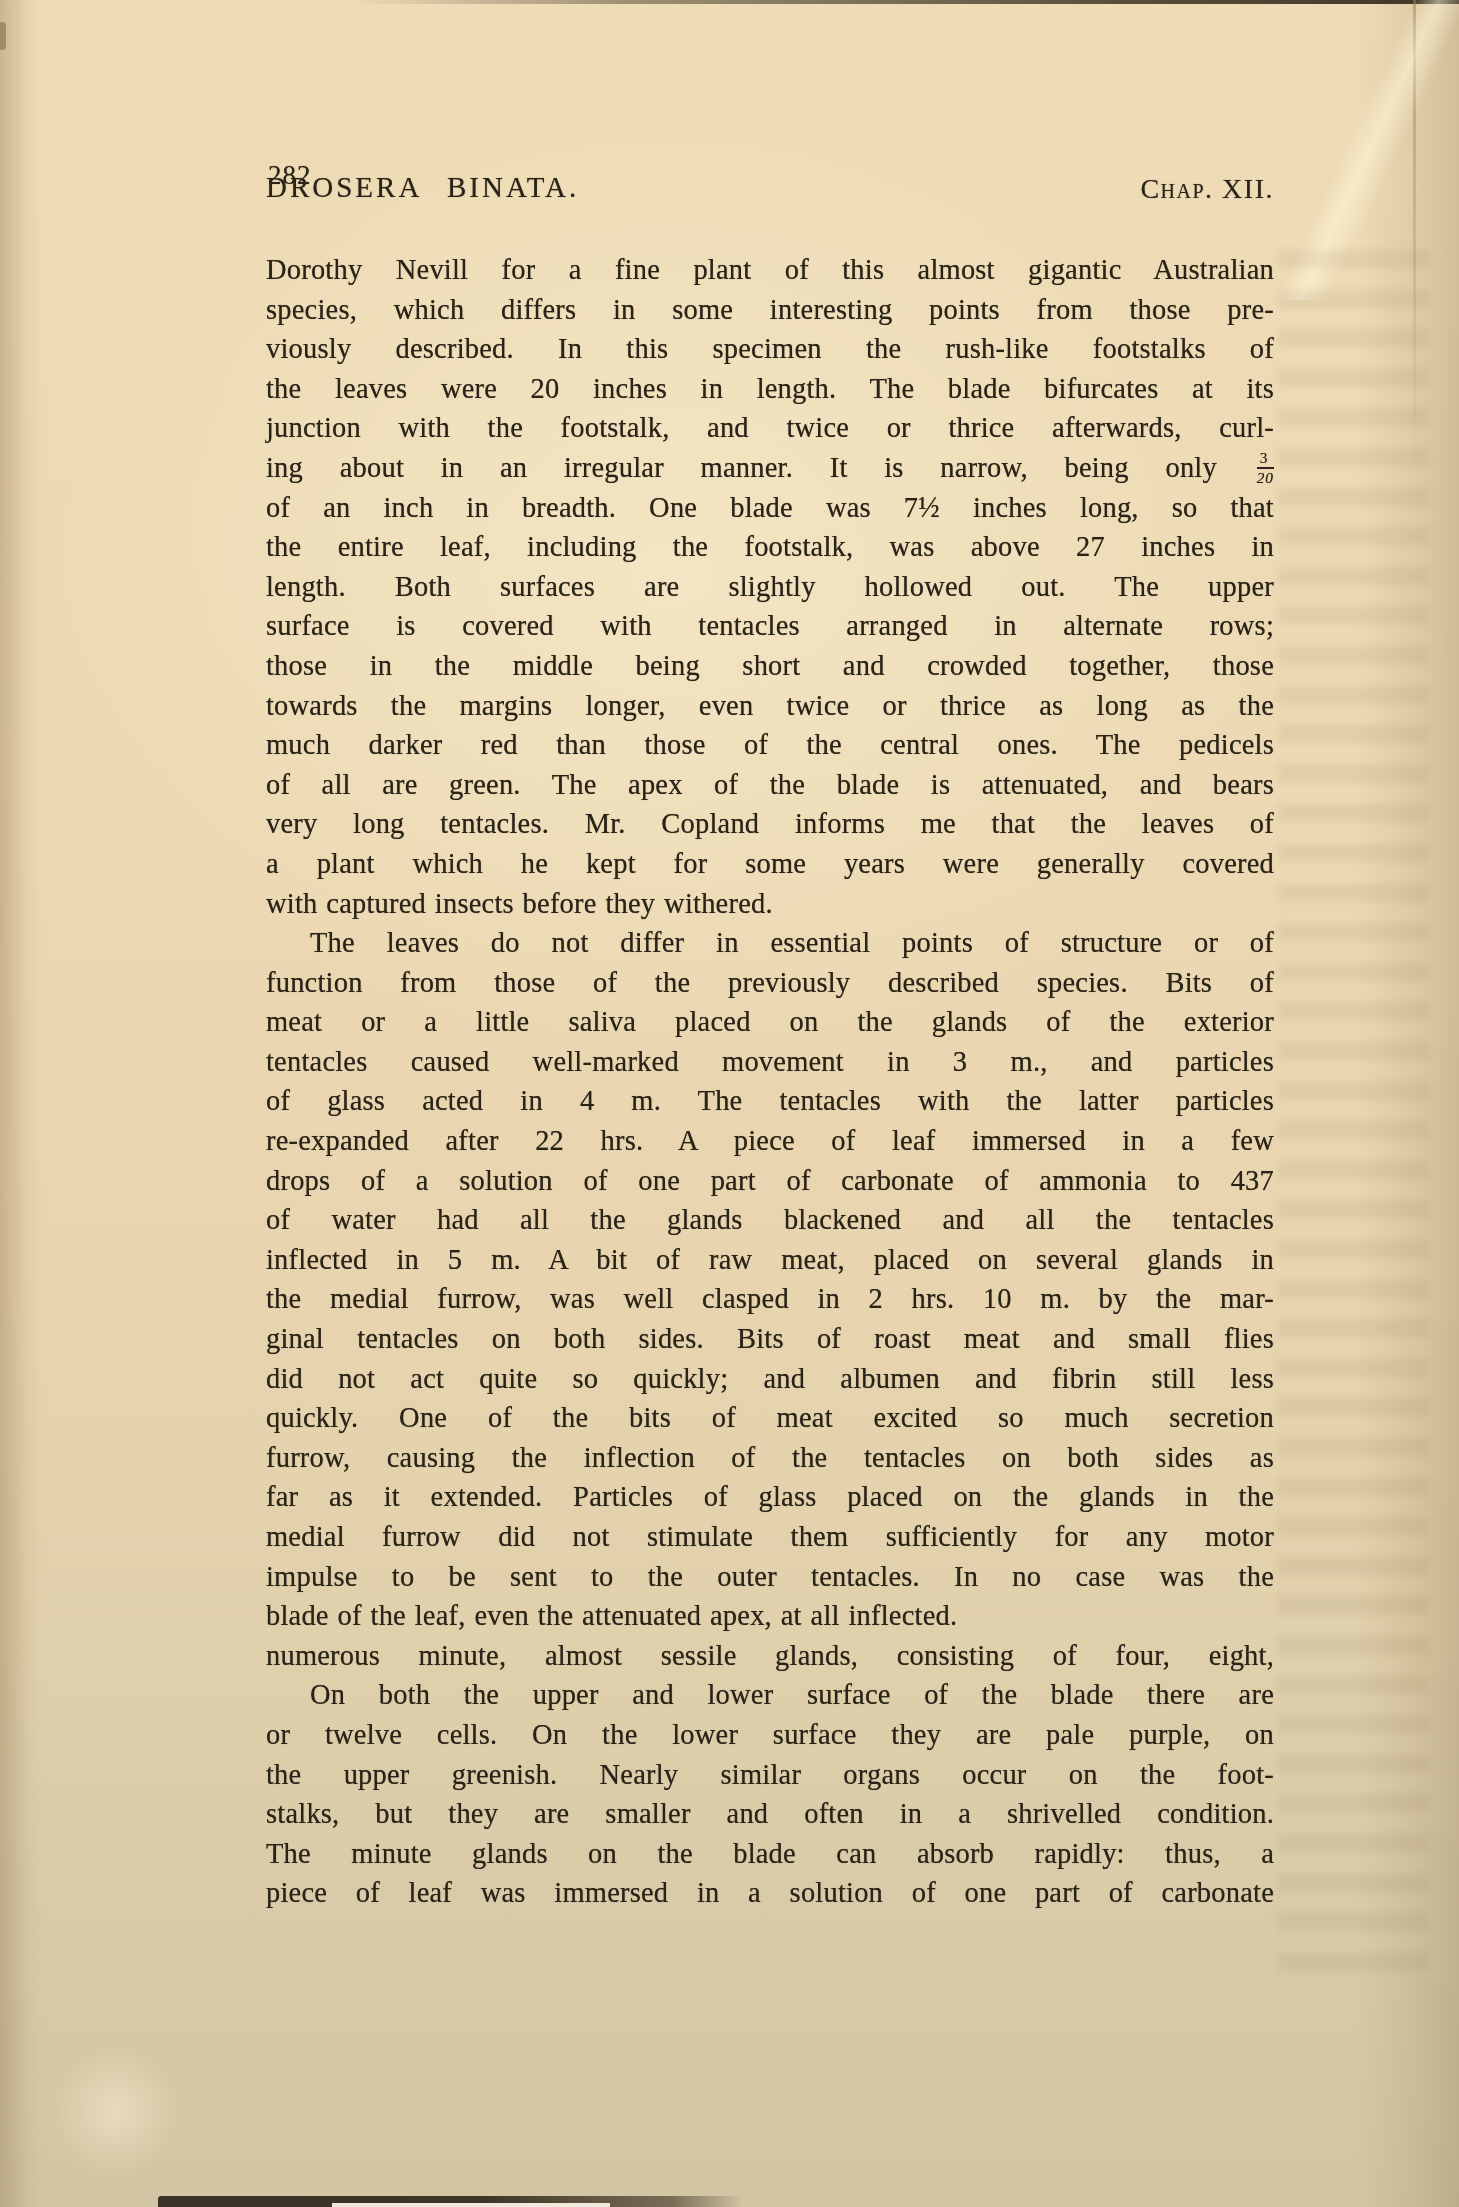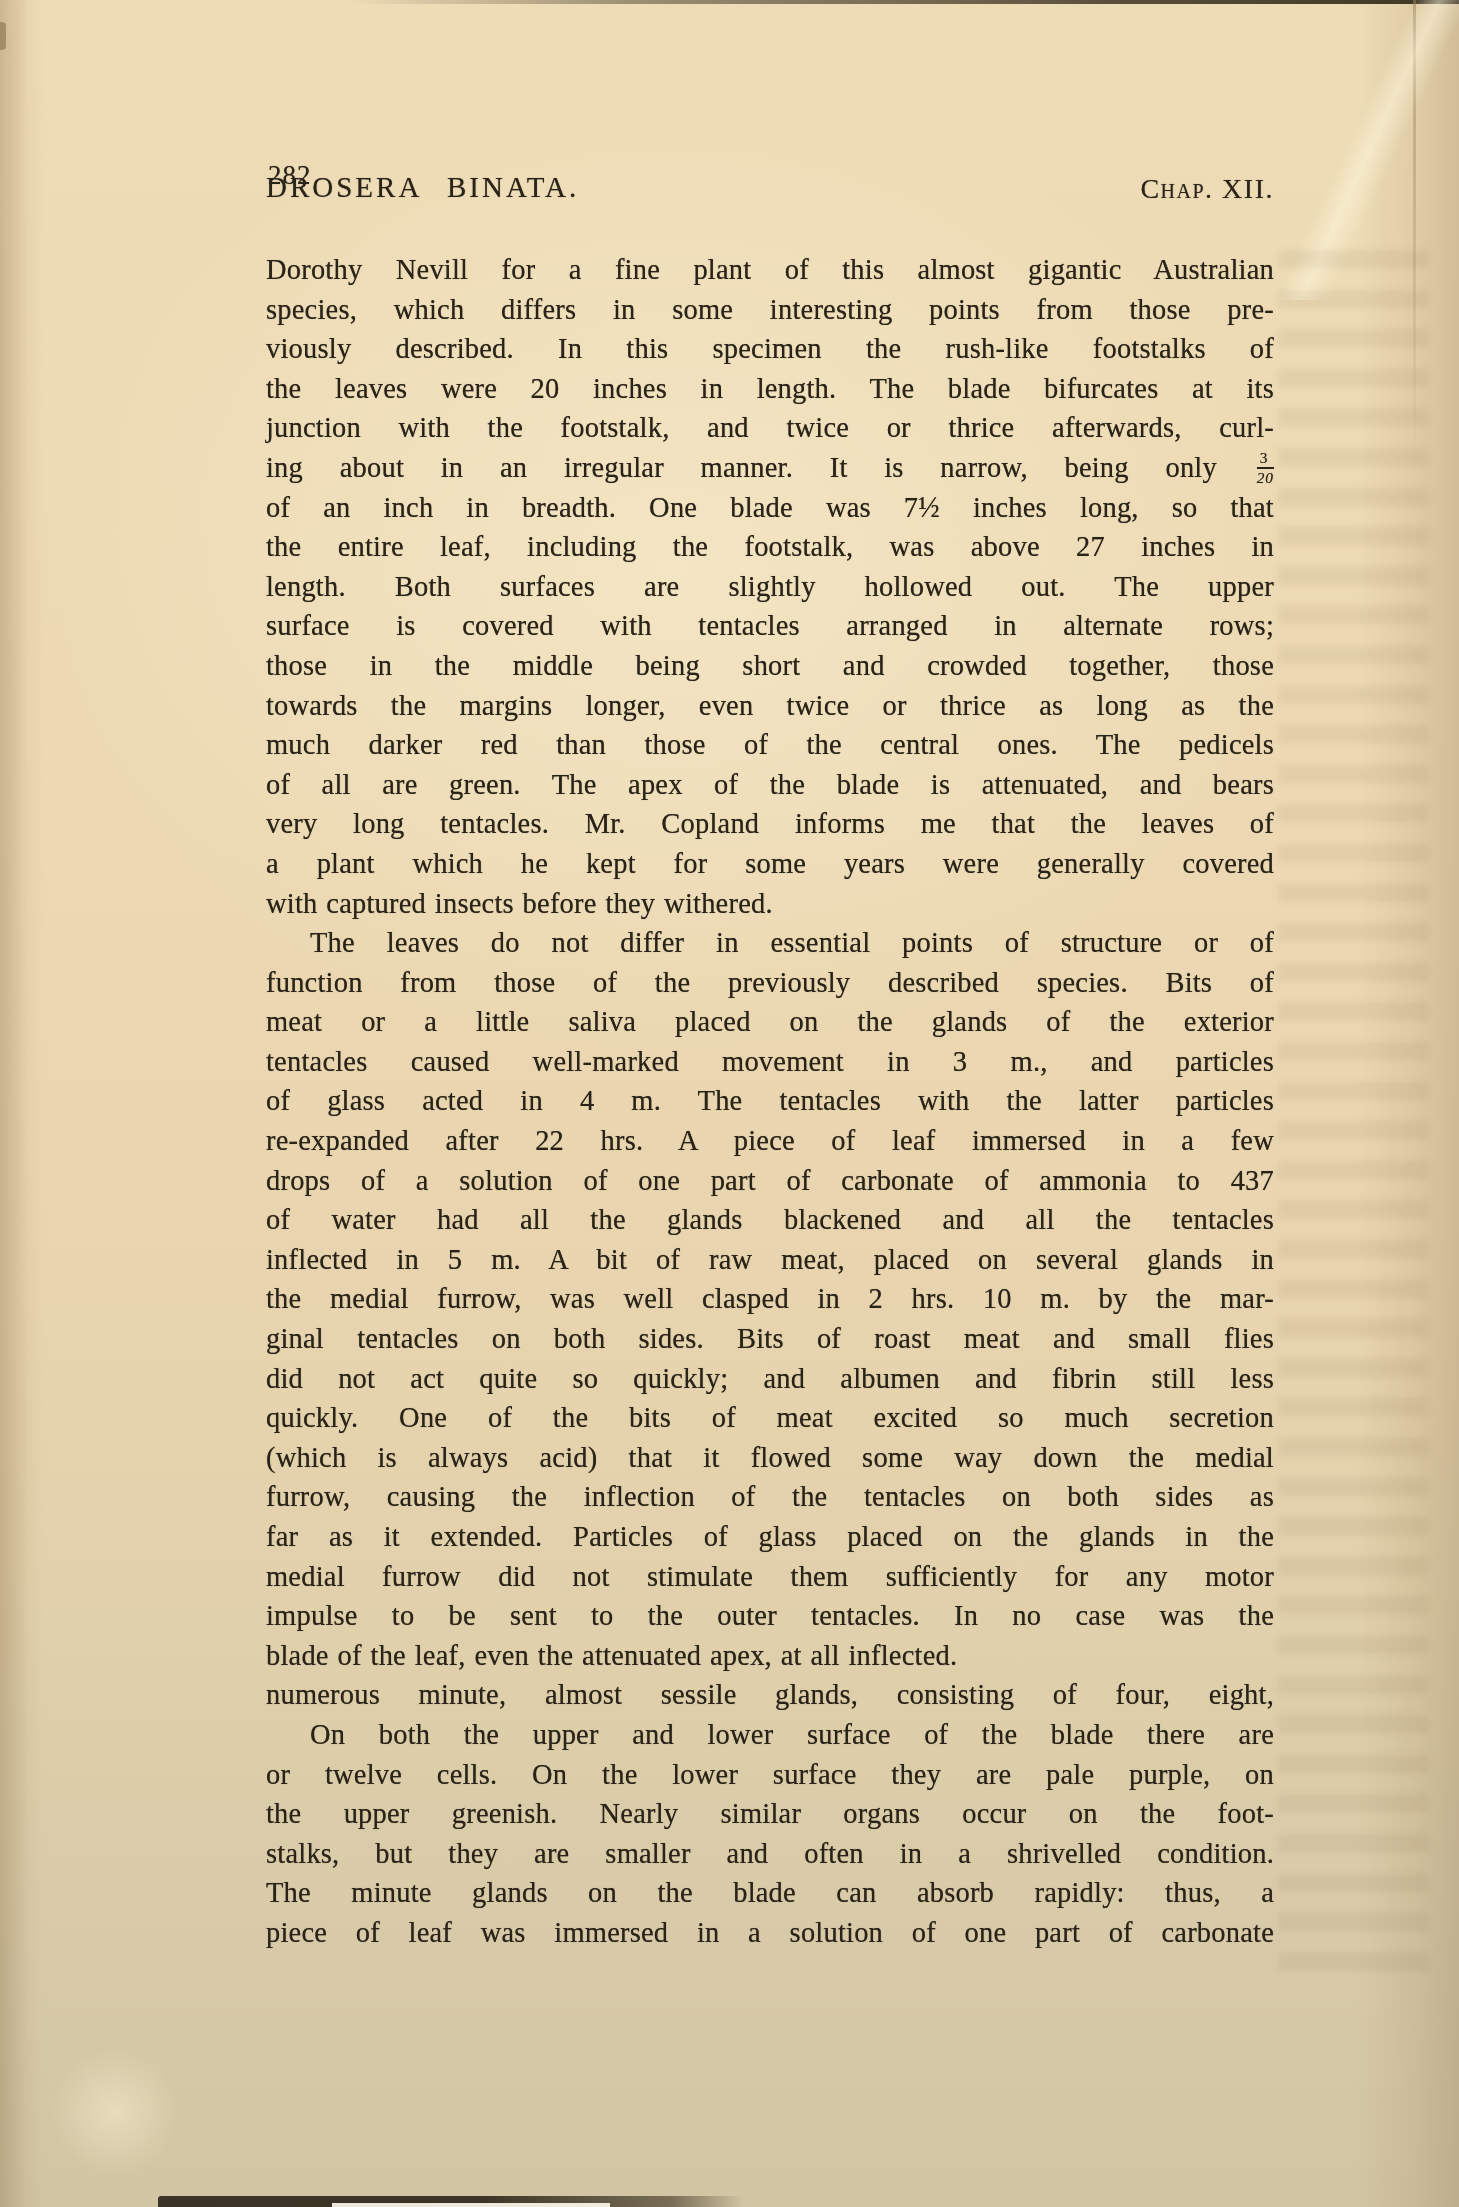--- a/index.html
+++ b/index.html
@@ -135,21 +135,20 @@
       <div class="line">tentacles caused well-marked movement in 3 m., and particles</div>
       <div class="line">of glass acted in 4 m. The tentacles with the latter particles</div>
       <div class="line">re-expanded after 22 hrs. A piece of leaf immersed in a few</div>
       <div class="line">drops of a solution of one part of carbonate of ammonia to 437</div>
       <div class="line">of water had all the glands blackened and all the tentacles</div>
       <div class="line">inflected in 5 m. A bit of raw meat, placed on several glands in</div>
       <div class="line">the medial furrow, was well clasped in 2 hrs. 10 m. by the mar-</div>
       <div class="line">ginal tentacles on both sides. Bits of roast meat and small flies</div>
       <div class="line">did not act quite so quickly; and albumen and fibrin still less</div>
       <div class="line">quickly. One of the bits of meat excited so much secretion</div>
-      <div class="line">(which is always acid) that it flowed some way down the medial</div>
       <div class="line">furrow, causing the inflection of the tentacles on both sides as</div>
       <div class="line">far as it extended. Particles of glass placed on the glands in the</div>
       <div class="line">medial furrow did not stimulate them sufficiently for any motor</div>
       <div class="line">impulse to be sent to the outer tentacles. In no case was the</div>
       <div class="line short">blade of the leaf, even the attenuated apex, at all inflected.</div>
       <div class="line">numerous minute, almost sessile glands, consisting of four, eight,</div>
       <div class="line indent">On both the upper and lower surface of the blade there are</div>
       <div class="line">or twelve cells. On the lower surface they are pale purple, on</div>
       <div class="line">the upper greenish. Nearly similar organs occur on the foot-</div>
       <div class="line">stalks, but they are smaller and often in a shrivelled condition.</div>

